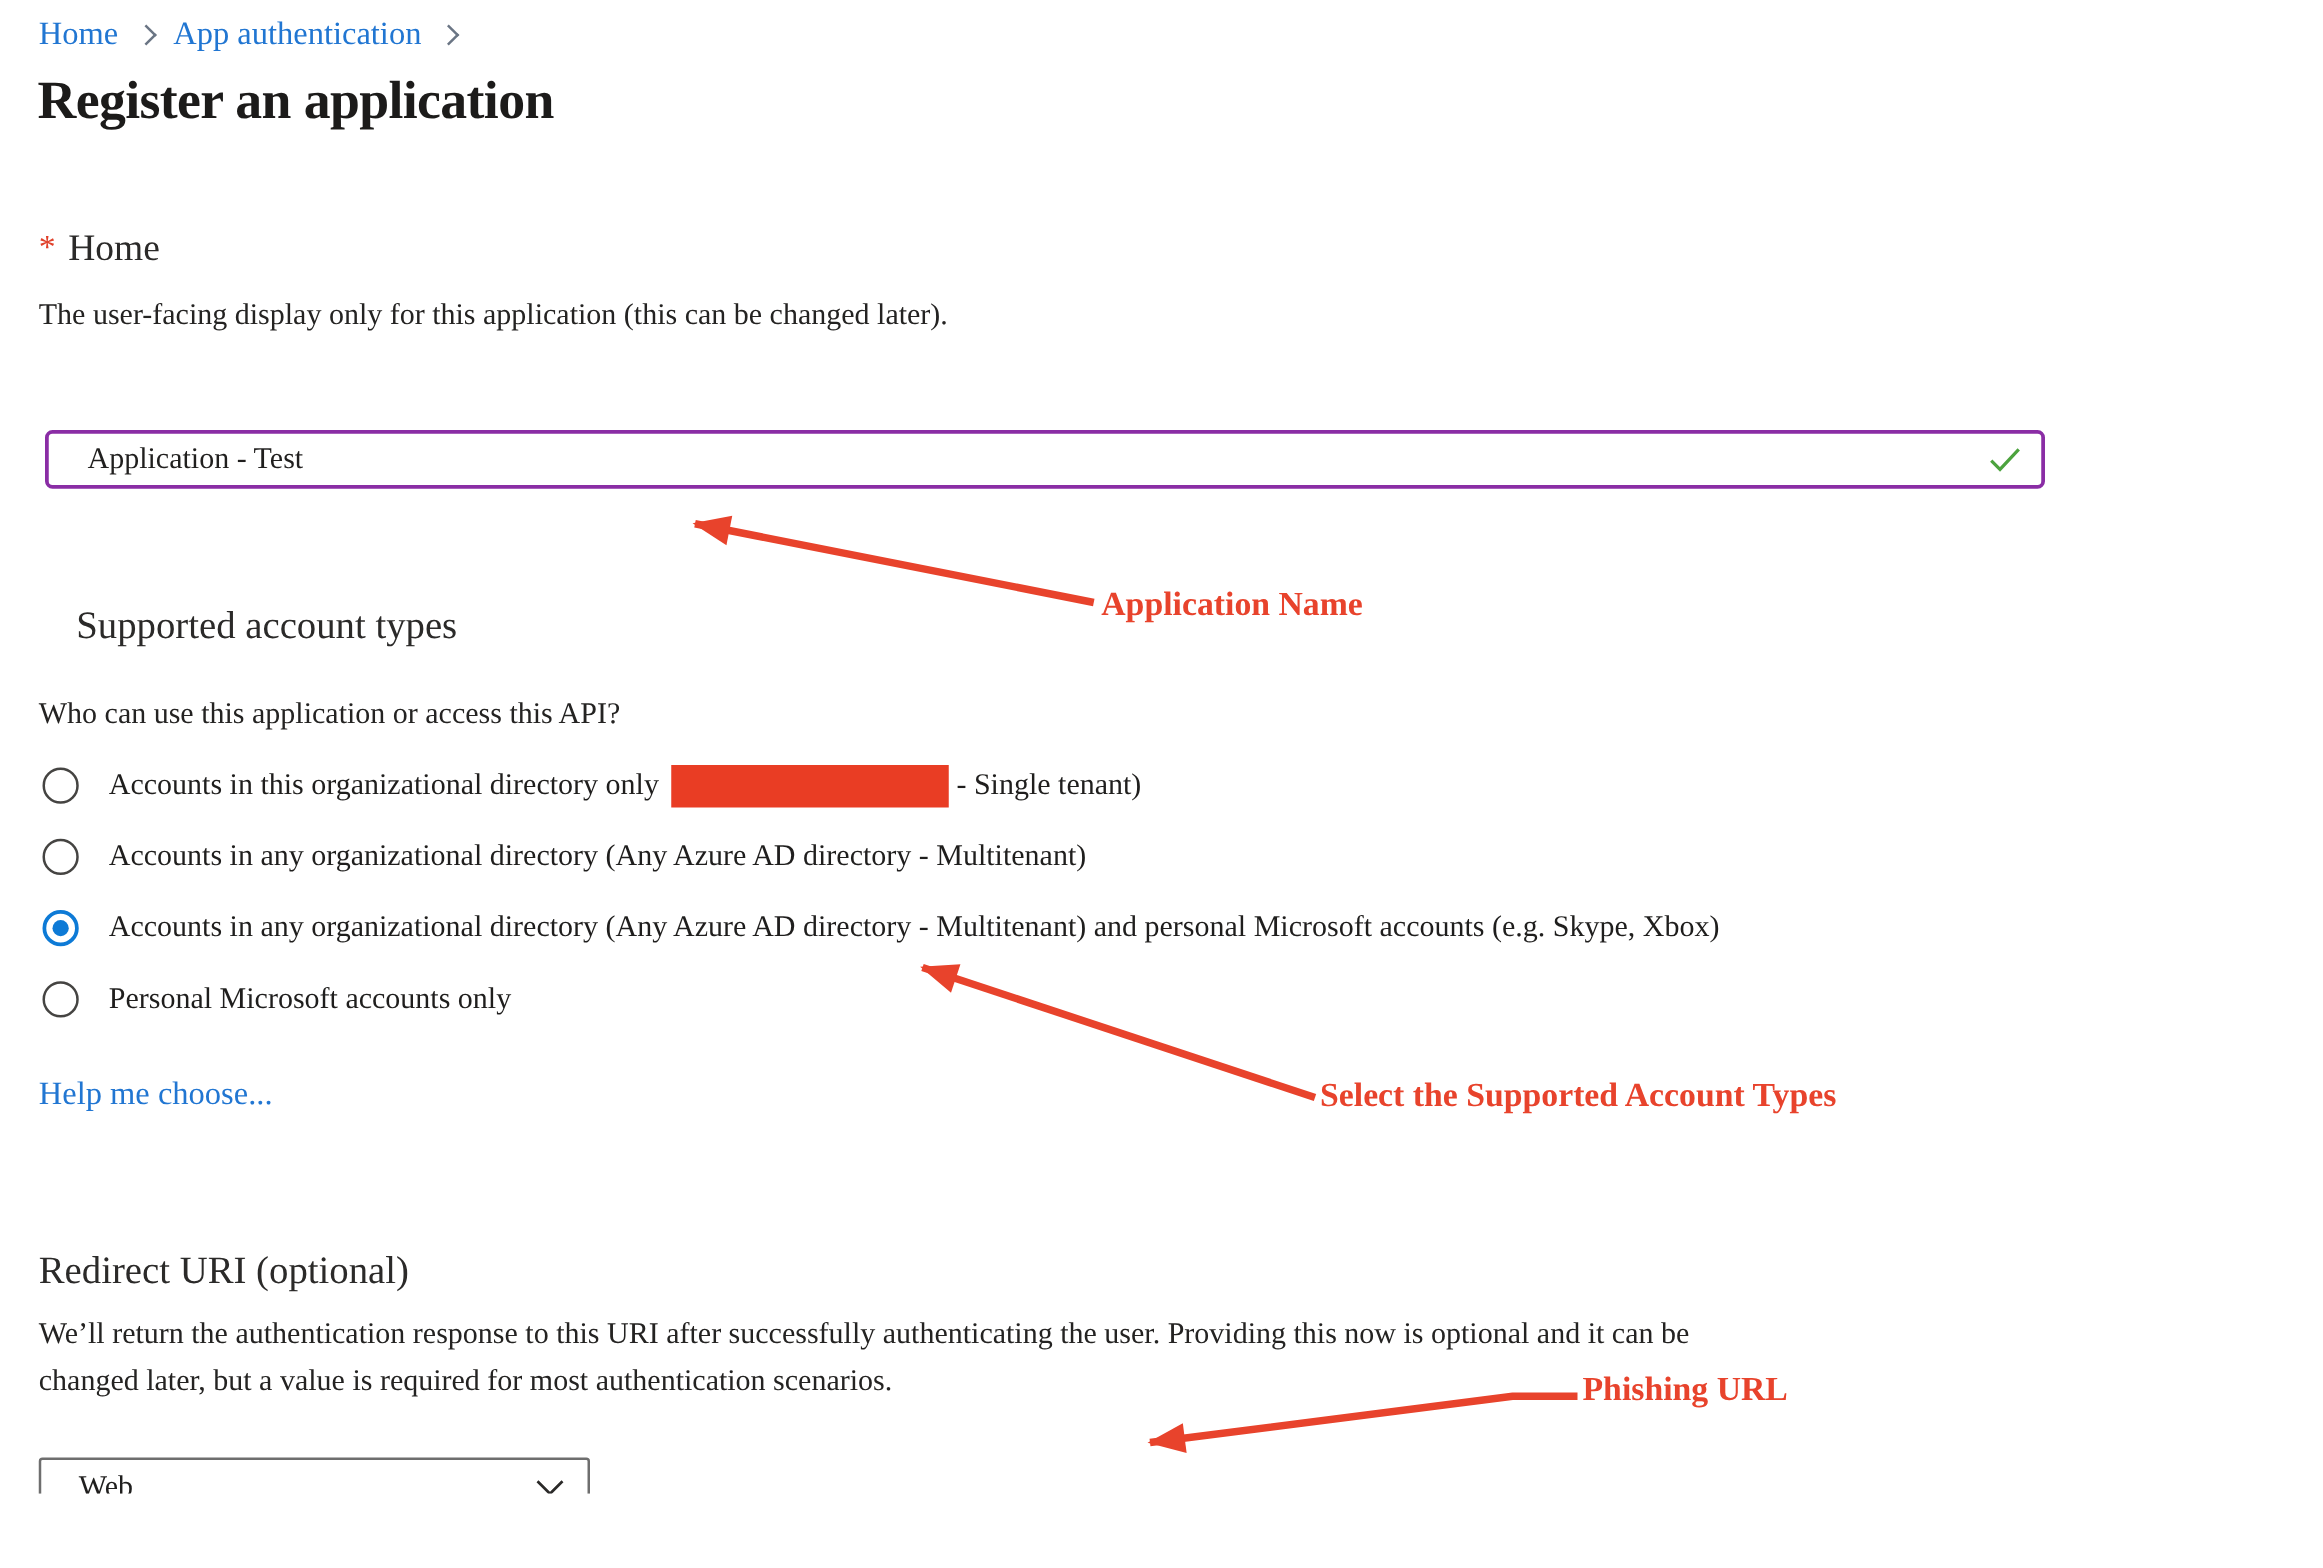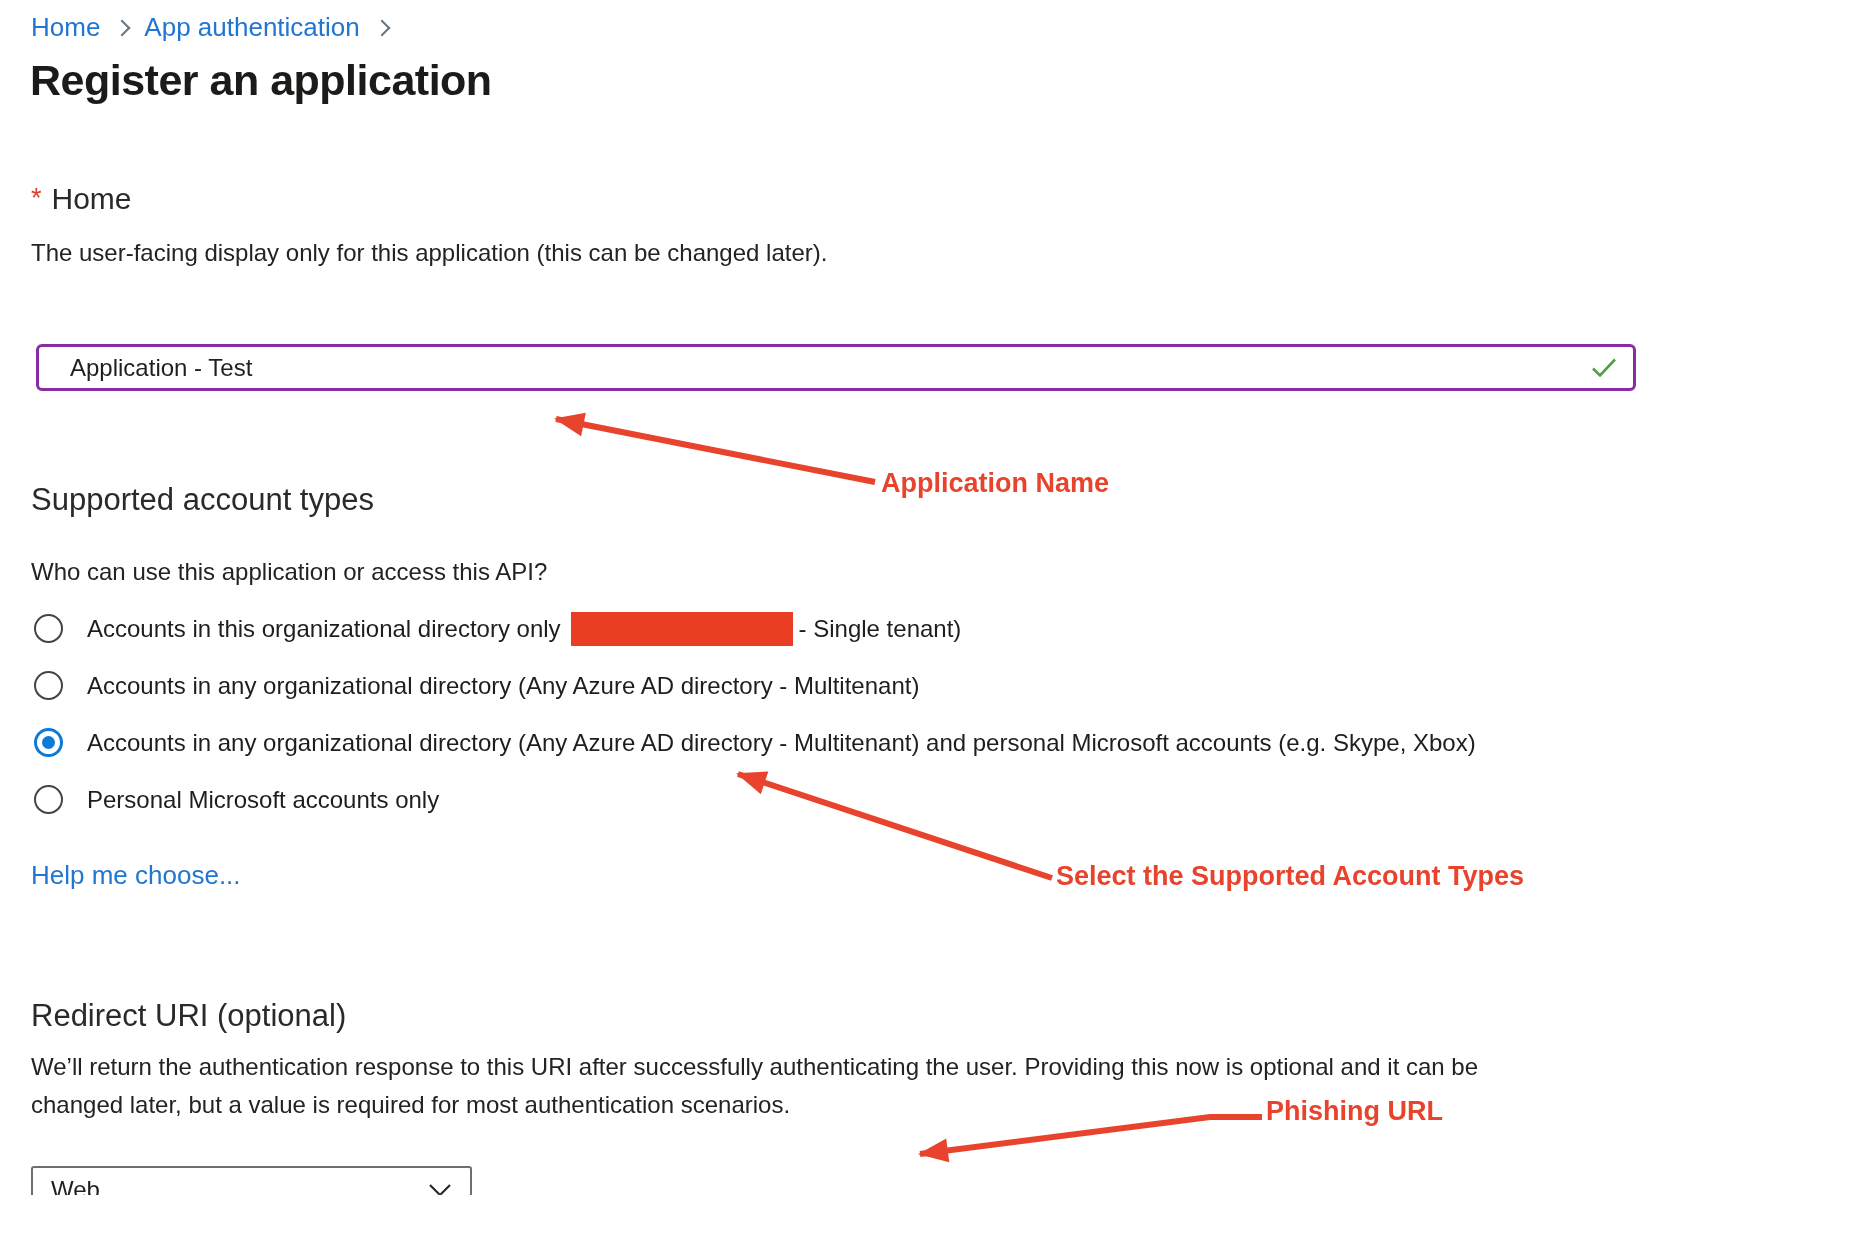--- a/index.html
+++ b/index.html
@@ -1,18 +1,18 @@
 <!DOCTYPE html>
 <html style="--link-blue: #2176d2; --annotation-red: #E8432C; --redaction-red: #E93D24; --input-purple: #8A2DA5; --valid-green: #4CA33E; --radio-blue: #0D7AD6; --required-red: #E0402A; --border-gray: #6E6E6E;"><head>
 <meta charset="utf-8">
 <style>
   html,body { margin:0; padding:0; background:#ffffff; }
   .page {
     position:relative; width:1858px; height:1195px; background:#fff; overflow:hidden;
-    font-family:Liberation Sans, sans-serif; color:#242322;
+    font-family:Liberation Serif, serif; color:#242322;
   }
 
   
   .breadcrumb { position:absolute; left:31px; top:12px; display:flex; align-items:center; gap:16px; font-size:26px; }
   .breadcrumb a { color:var(--link-blue,#2176d2); text-decoration:none; cursor:pointer; }
   .crumb-sep { width:10px; height:10px; border-top:2.5px solid #6a7584; border-right:2.5px solid #6a7584; transform:rotate(45deg); margin-top:1px; }
 
   
   h1.title { position:absolute; left:30px; top:56px; margin:0; font-size:43px; font-weight:700; color:#1c1b1a; letter-spacing:-0.5px; }
 
@@ -24,21 +24,21 @@
   .field { position:absolute; display:flex; align-items:center; background:#fff; box-sizing:border-box;
            border:3px solid var(--input-purple,#8A2DA5); border-radius:6px;padding-left:16px; }
   .name-field { left:36px; top:344px; width:1600px; height:47px; }
   .uri-field  { left:497px; top:1166px; width:859px; height:48px;margin-top:40px; }
   .field input { border:none; outline:none; flex:1; font:inherit; font-size:24px; padding:0 44px 0 15px; color:#201f1e; background:transparent; }
   .check { position:absolute; right:16px; top:50%; transform:translateY(-50%); display:flex; }
   .check polyline { stroke:var(--valid-green,#4CA33E); }
 
   
   .section-h { position:absolute; left:31px; margin:0; font-size:31px; font-weight:400; color:#2b2a29; }
-  .sh-account { top:482px; }
+  .sh-account { top:482px;margin-left:30px; }
   .sh-redirect { top:998px; }
   .question { position:absolute; left:31px; top:558px; font-size:24px; }
 
   
   .radio-group { position:absolute; left:34px; top:600px; }
   .radio-row { display:flex; align-items:center; height:57px; cursor:pointer; }
   .radio { width:29px; height:29px; border:2.5px solid #454442; border-radius:50%; box-sizing:border-box;
            flex:none; display:flex; align-items:center; justify-content:center; background:#fff; }
   .radio-row.selected .radio { border:3px solid var(--radio-blue,#0D7AD6); }
   .dot { width:13px; height:13px; border-radius:50%; background:var(--radio-blue,#0D7AD6); }
@@ -46,21 +46,21 @@
   .redaction { display:inline-block; width:222px; height:34px; background:var(--redaction-red,#E93D24); margin:0 6px 0 10px; }
 
   .help-link { position:absolute; left:31px; top:860px; font-size:26px; color:var(--link-blue,#2176d2); cursor:pointer; }
 
   
   .redirect-desc { position:absolute; left:31px; top:1048px; font-size:24px; line-height:38px; }
 
   .platform-select { position:absolute; left:31px; top:1166px; width:441px; height:48px; box-sizing:border-box;
                      border:2.5px solid var(--border-gray,#6E6E6E); border-radius:3px; display:flex; align-items:center;
                      cursor:pointer; background:#fff; }
-  .platform-select .val { font-size:24px; padding-left:18px; color:#201f1e; flex:1; }
+  .platform-select .val { font-size:24px; padding-left:30px; color:#201f1e; flex:1; }
   .platform-select .dd { margin-right:18px; display:flex; }
 
   
   .ann { position:absolute; font-size:27px; font-weight:700; color:var(--annotation-red,#E8432C); white-space:nowrap; }
   .ann-app-name { left:881px; top:468px; }
   .ann-account  { left:1056px; top:861px; }
   .ann-phishing { left:1266px; top:1096px; }
   .arrows { position:absolute; left:0; top:0; pointer-events:none; }
   .arrows .shaft { stroke:var(--annotation-red,#E8432C); stroke-width:6; fill:none; }
   .ah-fill { fill:var(--annotation-red,#E8432C); }

